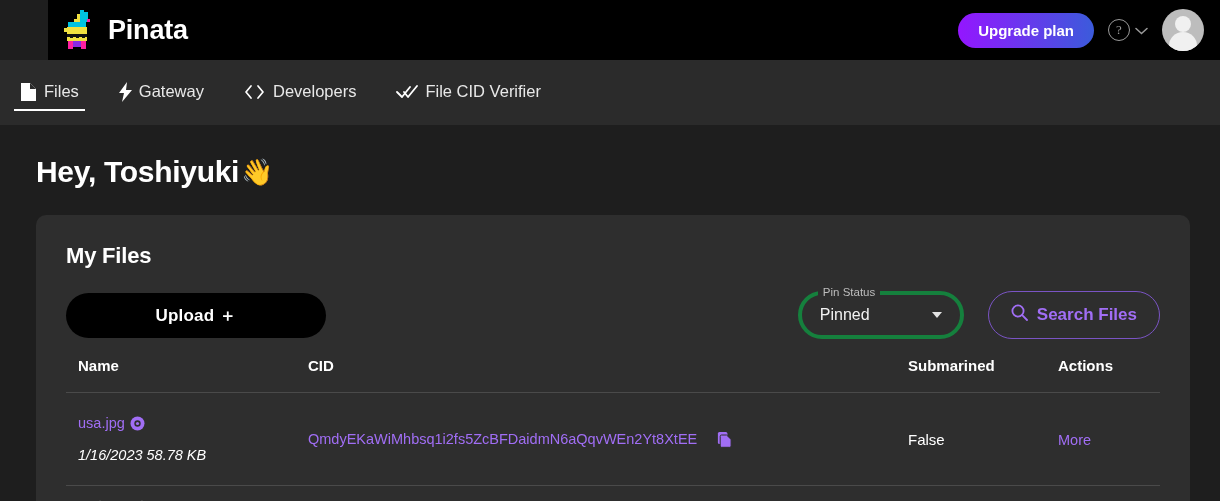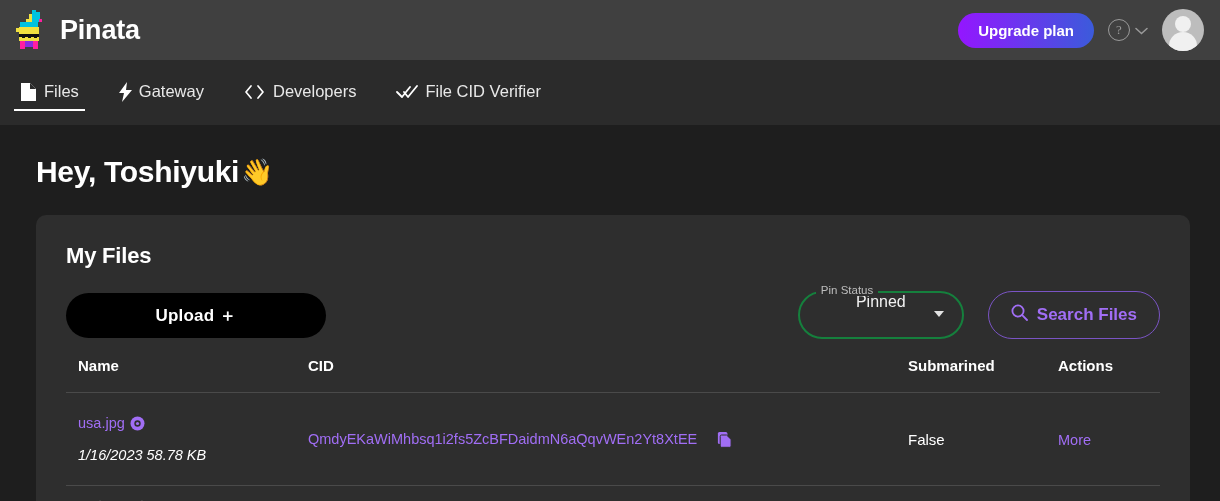--- a/index.html
+++ b/index.html
@@ -6,25 +6,26 @@
   html, body {
     width: 1220px; height: 501px;
     background: #1e1e1e;
     font-family: "Liberation Sans", sans-serif;
     overflow: hidden;
   }
 
   
   .topbar {
     height: 60px;
-    background: #404040;
+    background: #000000;
     display: flex;
     align-items: center;
     padding: 0 16px 0 12px;
     position: relative;
+    margin-left: 48px;
   }
   .brand { display: flex; align-items: center; gap: 14px; }
   .logo { width: 34px; height: 42px; position: relative; display:block; }
   .brand-name {
     color: #ffffff;
     font-size: 27px;
     font-weight: bold;
     letter-spacing: -0.2px;
   }
   .topbar-right {
@@ -159,27 +160,26 @@
   }
   .toolbar-right {
     margin-left: auto;
     display: flex;
     align-items: center;
     gap: 24px;
   }
   .select-wrap {
     position: relative;
     width: 166px; height: 48px;
-    border: 2px solid #15803d;
+    border: 4px solid #15803d;
     border-radius: 24px;
     display: flex;
     align-items: center;
     padding: 0 18px;
     cursor: pointer;
-    flex-direction: column;
   }
   .select-legend {
     position: absolute;
     top: -9px; left: 16px;
     background: #2e2e2e;
     padding: 0 5px;
     color: #bdbdbd;
     font-size: 11.5px;
   }
   .select-value { color: #f2f2f2; font-size: 16px; }

